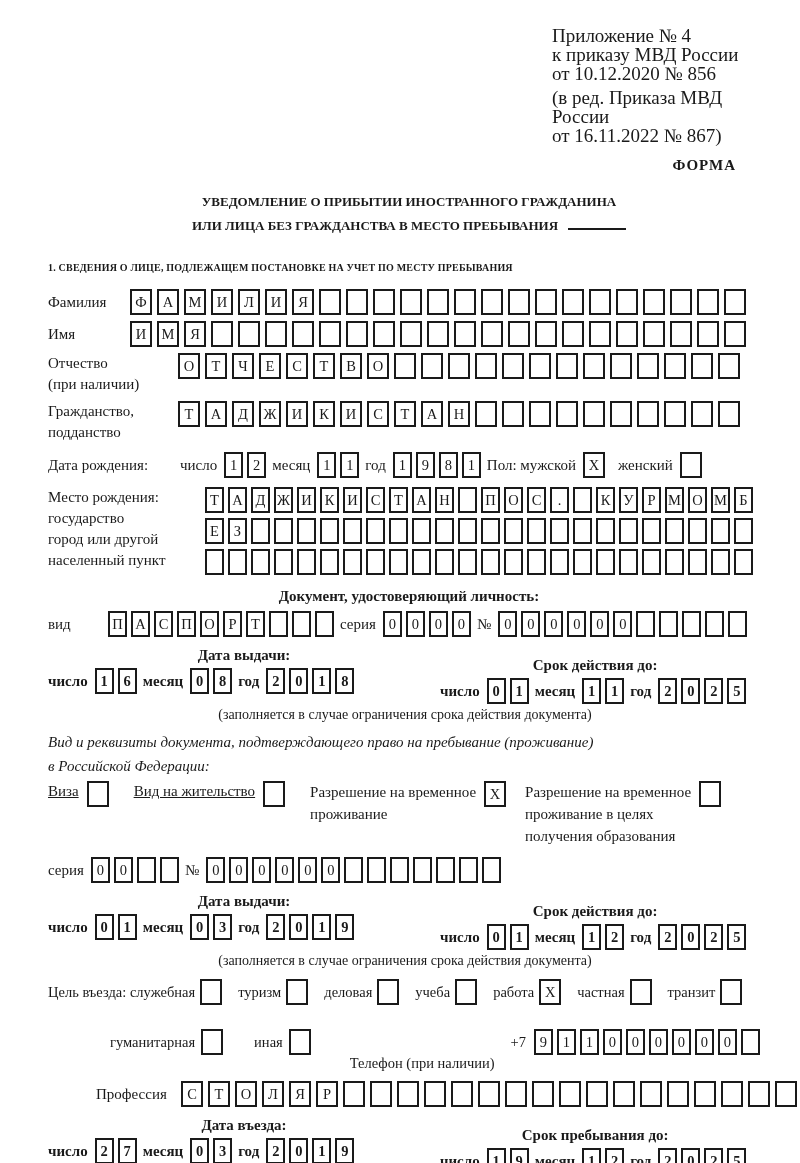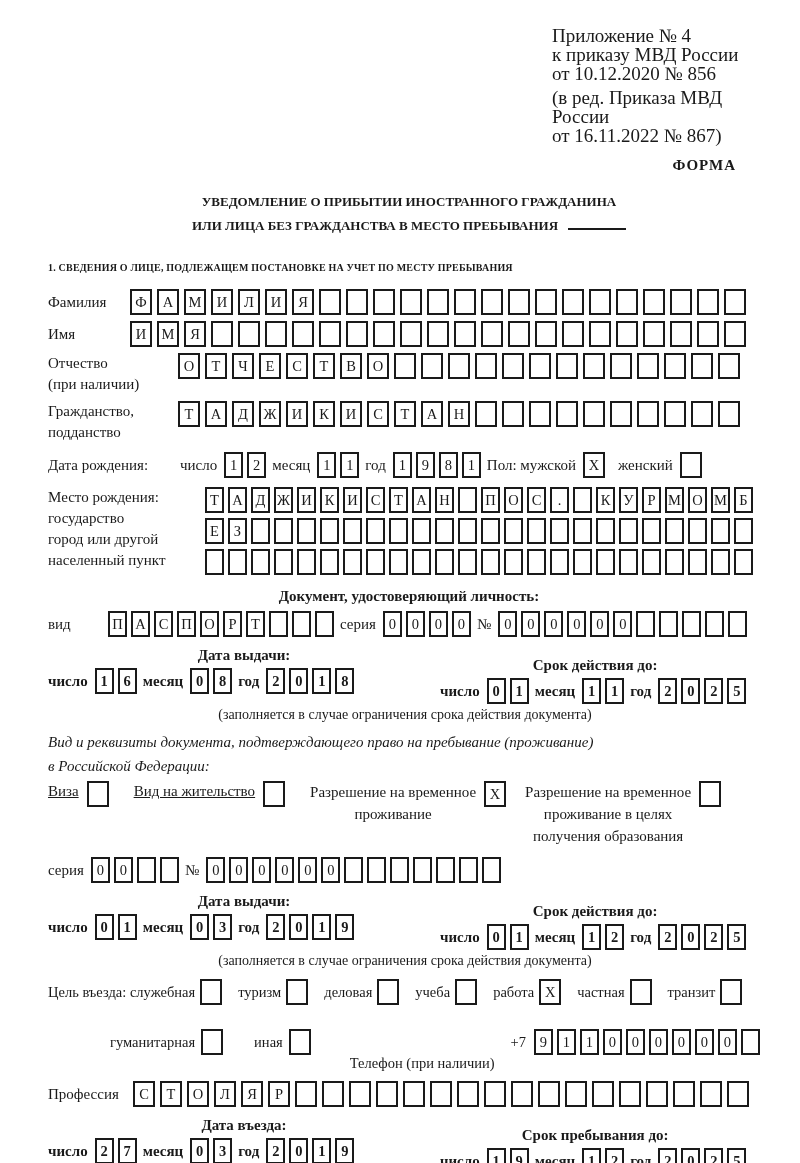--- a/index.html
+++ b/index.html
@@ -47,21 +47,21 @@
   .dg-right{flex:none;margin-top:10px;}
   .dhead{text-align:center;line-height:20px;margin-bottom:3px;}
   .dline{display:flex;align-items:center;}
   .note-right{text-align:center;font-size:14px;margin-top:3px;padding-right:8px;}
 
   .plain-line{margin-top:8px;line-height:22px;font-style:italic;}
 
   
   .perm-row{display:flex;align-items:flex-start;margin-top:4px;}
   .perm-row .cbox{margin-left:8px;}
-  .perm-block{text-align:center;line-height:22px;flex:none;}
+  .perm-block{line-height:22px;flex:none;}
   .ml14{margin-left:14px;} .ml20{margin-left:20px;}
   .pt2{padding-top:2px;text-decoration:underline;}
 
   
   .purpose-row{display:flex;align-items:center;margin-top:10px;font-size:14.5px;}
   .purpose-row .plabel{flex:none;margin-left:11px;margin-right:5px;}
   .purpose-row .plabel.first{margin-left:0;}
   .phone-row{display:flex;align-items:center;margin-top:7px;font-size:14.5px;padding-left:62px;}
   .phone-row .plabel{flex:none;margin-right:6px;}
   .phone-row .gap-l{margin-left:26px;}
@@ -536,21 +536,21 @@
         <span class="cbox">0</span>
         <span class="cbox">0</span>
         <span class="cbox">0</span>
         <span class="cbox">0</span>
         <span class="cbox">0</span>
         <span class="cbox">0</span>
         <span class="cbox"></span>
       </span>
   </div>
 
-  <div class="frow" style="margin-top:9px;">
+  <div class="frow" style="margin-top:9px;margin-left:48px;">
     <div class="flabel w85">Профессия</div>
     <div class="boxes">
         <span class="cbox">С</span>
         <span class="cbox">Т</span>
         <span class="cbox">О</span>
         <span class="cbox">Л</span>
         <span class="cbox">Я</span>
         <span class="cbox">Р</span>
         <span class="cbox"></span>
         <span class="cbox"></span>

